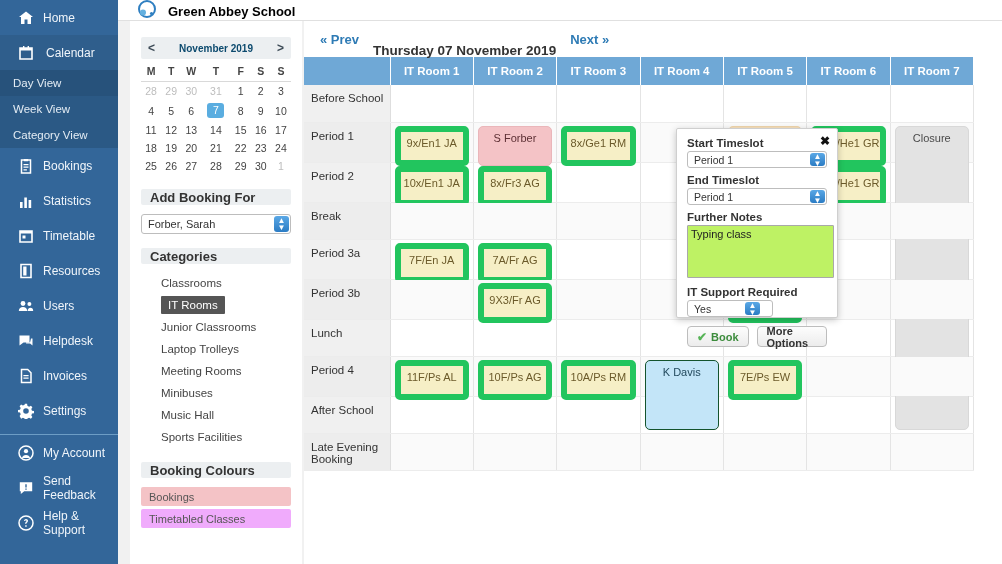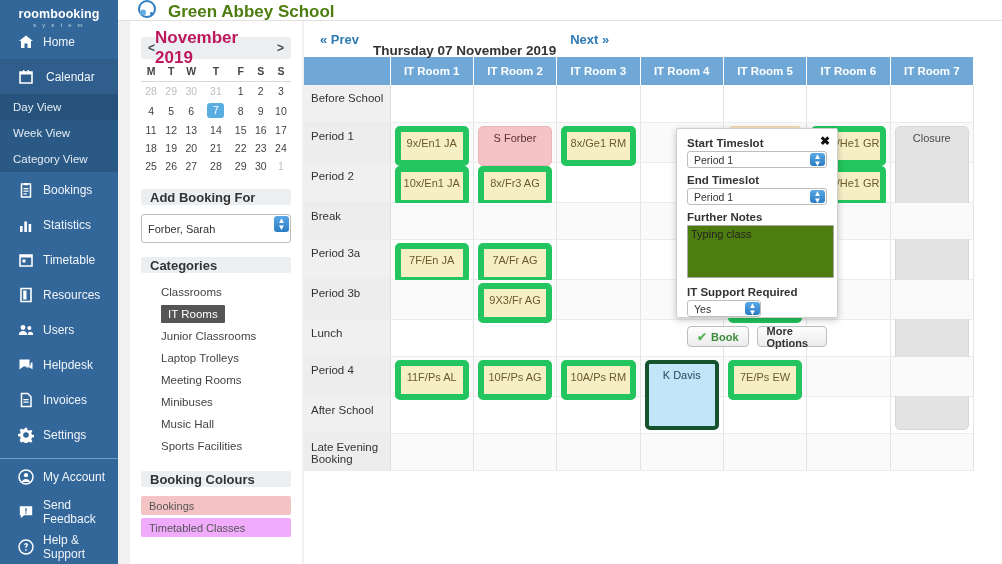--- a/index.html
+++ b/index.html
@@ -41,39 +41,39 @@
 
   .ico{ width:16px; height:16px; display:inline-block; position:relative; flex:0 0 16px; }
   .ico svg{ display:block; width:16px; height:16px; fill:#ffffff; }
 
   
   .topbar{
     position:absolute; left:118px; top:0; width:884px; height:20px;
     background:#ffffff; display:flex; align-items:flex-end; padding-left:18px; gap:10px;
   }
   .logo-mark{ width:22px; height:20px; position:relative; }
-  .school-name{ font-size:17px; font-weight:700; color:#4d7c0f; line-height:17px; }
+  .school-name{ font-size:13px; font-weight:700; color:#000000; line-height:17px; }
 
   .content{
     position:absolute; left:118px; top:20px; width:884px; height:544px;
     background:#f1f1f1; border-top:1px solid #e0e0e0;
   }
 
   
   .leftpanel{
     position:absolute; left:12px; top:0px; width:172px; height:544px;
     background:#ffffff; padding:16px 11px 0 11px;
   }
   
   .cal-head{
     display:flex; align-items:center; justify-content:space-between;
     background:#eceff1; height:22px; padding:0 7px; border-radius:2px;
   }
   .cal-nav{ color:#3c4a56; font-size:12px; font-weight:700; cursor:pointer; user-select:none;}
-  .cal-title{ font-size:17px; font-weight:700; color:#be185d; }
+  .cal-title{ font-size:10px; font-weight:700; color:#0c4a6e; }
   table.cal{ width:100%; border-collapse:collapse; margin-top:3px; }
   table.cal th{
     font-size:10.5px; font-weight:700; color:#444; padding:3px 0 4px 0; text-align:center;
     border-bottom:1px solid #d9d9d9;
   }
   table.cal td{
     font-size:10.5px; color:#444; text-align:center; padding:3px 0; cursor:pointer;
   }
   table.cal td.mut{ color:#bdbdbd; }
   table.cal td.sel span{
@@ -81,21 +81,21 @@
     background:#5aade0; color:#fff; border-radius:3px;
   }
 
   .sec-head{
     background:#eceff1; height:16px; display:flex; align-items:center;
     padding:0 9px; font-size:13px; font-weight:700; color:#333;
     border-radius:2px; margin-top:14px;
   }
   .sel-wrap{ margin-top:9px; position:relative; }
   .fake-select{
-    width:100%; height:29px; border:1px solid #bdbdbd; border-radius:3px;
+    width:100%; height:20px; border:1px solid #bdbdbd; border-radius:3px;
     background:#fff; font-size:11px; color:#333; padding:0 22px 0 6px;
     display:flex; align-items:center;
   }
   .spin{
     position:absolute; right:2px; top:2px; width:15px; height:16px;
     background:linear-gradient(#5aa8e6,#2b7cc4); border-radius:3px;
     display:flex; align-items:center; justify-content:center;
     color:#fff; font-size:8px; line-height:7px; text-align:center; cursor:pointer;
   }
   .cat-list{ margin-top:8px; padding-left:10px; }
@@ -143,64 +143,58 @@
 
   .chip{
     position:absolute; left:4px; right:4px; top:3px;
     border-radius:5px; font-size:11px; text-align:center; padding-top:5px;
     overflow:hidden;
   }
   .chip.tt-class{ background:#f6efc6; color:#6b5a2a; border:6px solid #22c55e; height:40px; }
   .chip.booking{ background:#f4c3c6; color:#5d3034; border:1px solid #eab6ba; height:40px; }
   .chip.cover{ background:#f8e1bd; color:#5e4a28; border:1px solid #f0d6ad; height:40px; }
   .chip.closure{ background:#e3e3e3; color:#4a4a4a; border:1px solid #d8d8d8; }
-  .chip.confirmed{ background:#c3e5f8; color:#234a5e; border:4px solid #14532d; }
+  .chip.confirmed{ background:#c3e5f8; color:#234a5e; border:1px solid #14532d; }
 
   
   .popup{
     position:absolute; left:372px; top:107px; width:162px; height:190px;
     background:#ffffff; border:1px solid #cfcfcf; border-radius:2px;
     box-shadow:0 2px 7px rgba(0,0,0,.22); padding:8px 10px 0 10px; z-index:40;
   }
   .popup .close{
     position:absolute; right:7px; top:6px; font-size:12px; color:#111;
     cursor:pointer; font-weight:700; line-height:12px;
   }
   .f-lbl{ font-size:11.5px; font-weight:700; color:#333; margin-bottom:2px; }
   .f-sel{ position:relative; margin-bottom:6px; }
   .f-sel .fake-select{ height:17px; font-size:10.5px; }
   .f-sel .spin{ height:13px; top:2px; }
-  .f-sel.short .fake-select{ width:74px; }
+  .f-sel.short .fake-select{ width:86px; }
   textarea.notes{
     width:147px; height:53px; border:1px solid #a9a9a9; border-radius:1px;
     font-family:"Liberation Sans", sans-serif; font-size:11px; color:#222;
-    padding:2px 3px; resize:none; outline:none; background:#4d7c0f;
+    padding:2px 3px; resize:none; outline:none; background:#bef264;
   }
   .btnrow{ display:flex; gap:8px; margin-top:9px; }
   .btn{
     border:1px solid #bdbdbd; border-radius:4px;
     background:linear-gradient(#fdfdfd,#ececec);
     font-size:11px; font-weight:700; height:21px; padding:0 9px;
     display:flex; align-items:center; gap:4px; cursor:pointer; color:#333;
   }
   .btn.book{ color:#3c8c3c; }
   .tick{ color:#56b456; font-size:12px; line-height:10px; }
 </style>
 </head>
 <body>
 
 <div class="app">
 
   <div class="sidebar">
-    <div class="brandwrap">
-      <div class="brand">
-          <span class="brand-title">roombooking</span>
-        </div>
-      <div class="brand-sub">s y s t e m</div>
-    </div>
 
     <div class="nav-item">
       <span class="ico">
           <svg viewBox="0 0 16 16">
             <path d="M8 1.5 1 7h2v7h3.5V9.5h3V14H13V7h2z"></path>
           </svg>
         </span>
       <span class="lbl">Home</span>
     </div>
 

